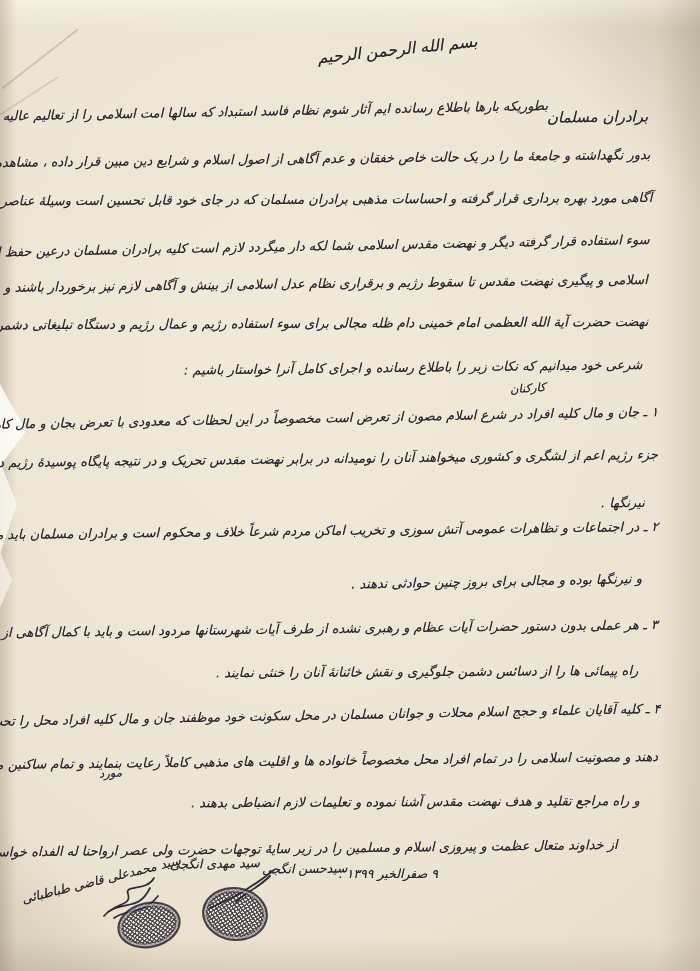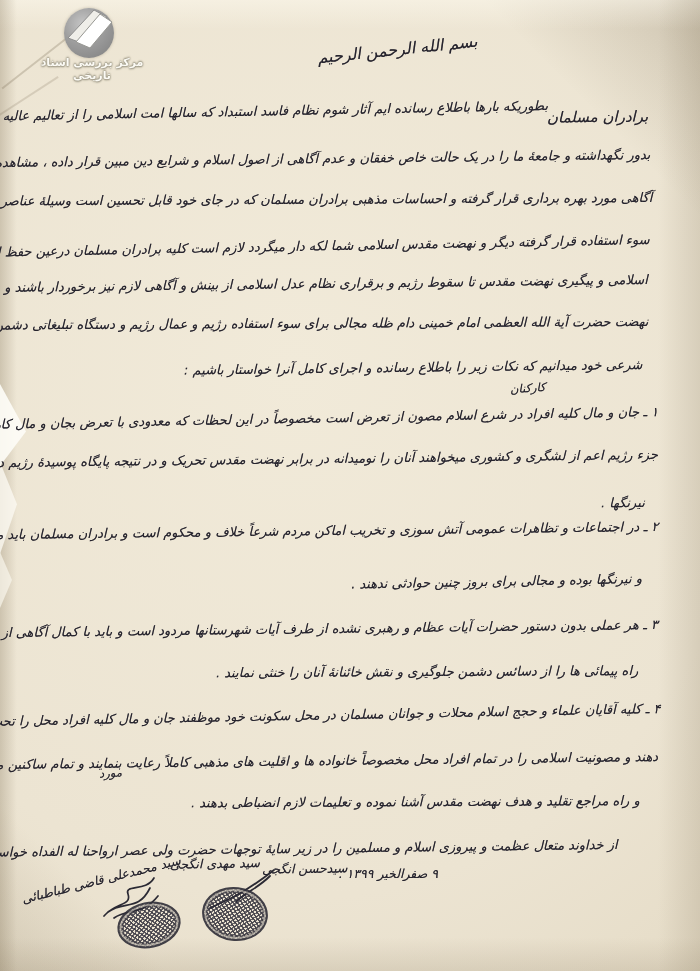--- a/index.html
+++ b/index.html
@@ -70,28 +70,20 @@
 
 <div class="page">
 
   <div class="edge-overlay"></div>
   <div class="crease l1"></div>
   <div class="crease l2"></div>
   <div class="glare g1"></div>
   <div class="glare g2"></div>
   <div class="glare g3"></div>
 
-  <div class="wm">
-    <div class="disc"></div>
-    <svg width="78" height="60" viewBox="0 0 78 60">
-      <path d="M18 36 L44 8 L57 15 L34 42 Z" fill="#efeee9" stroke="#8f8f8f" stroke-width="1"></path>
-      <path d="M26 40 L50 12 L62 20 L40 46 Z" fill="#ffffff" stroke="#979792" stroke-width="1"></path>
-    </svg>
-    <div class="org">مرکز بررسی اسناد تاریخی</div>
-  </div>
 
   <div class="hw basmala" style="top:40px;right:222px;">بسم الله الرحمن الرحیم</div>
 
   <div class="hw salute t1" style="top:108px;right:52px;">برادران مسلمان</div>
   <div class="hw ln t2" style="top:98px;right:152px;">بطوریکه بارها باطلاع رسانده ایم آثار شوم نظام فاسد استبداد که سالها امت اسلامی را از تعالیم عالیه اسلام</div>
   <div class="hw ln t1" style="top:147px;right:50px;">بدور نگهداشته و جامعهٔ ما را در یک حالت خاص خفقان و عدم آگاهی از اصول اسلام و شرایع دین مبین قرار داده ، مشاهده میشود این عدم</div>
   <div class="hw ln t3" style="top:190px;right:48px;">آگاهی مورد بهره برداری قرار گرفته و احساسات مذهبی برادران مسلمان که در جای خود قابل تحسین است وسیلهٔ عناصر سرخ و سیاه مورد</div>
   <div class="hw ln t2" style="top:232px;right:50px;">سوء استفاده قرار گرفته دیگر و نهضت مقدس اسلامی شما لکه دار میگردد لازم است کلیه برادران مسلمان درعین حفظ اصالت و روحیهٔ</div>
   <div class="hw ln t1" style="top:272px;right:52px;">اسلامی و پیگیری نهضت مقدس تا سقوط رژیم و برقراری نظام عدل اسلامی از بینش و آگاهی لازم نیز برخوردار باشند و بامتثال امر رهبر</div>
   <div class="hw ln t3" style="top:314px;right:52px;">نهضت حضرت آیة الله العظمی امام خمینی دام ظله مجالی برای سوء استفاده رژیم و عمال رژیم و دستگاه تبلیغاتی دشمن داده نشود و وظیفهٔ</div>

